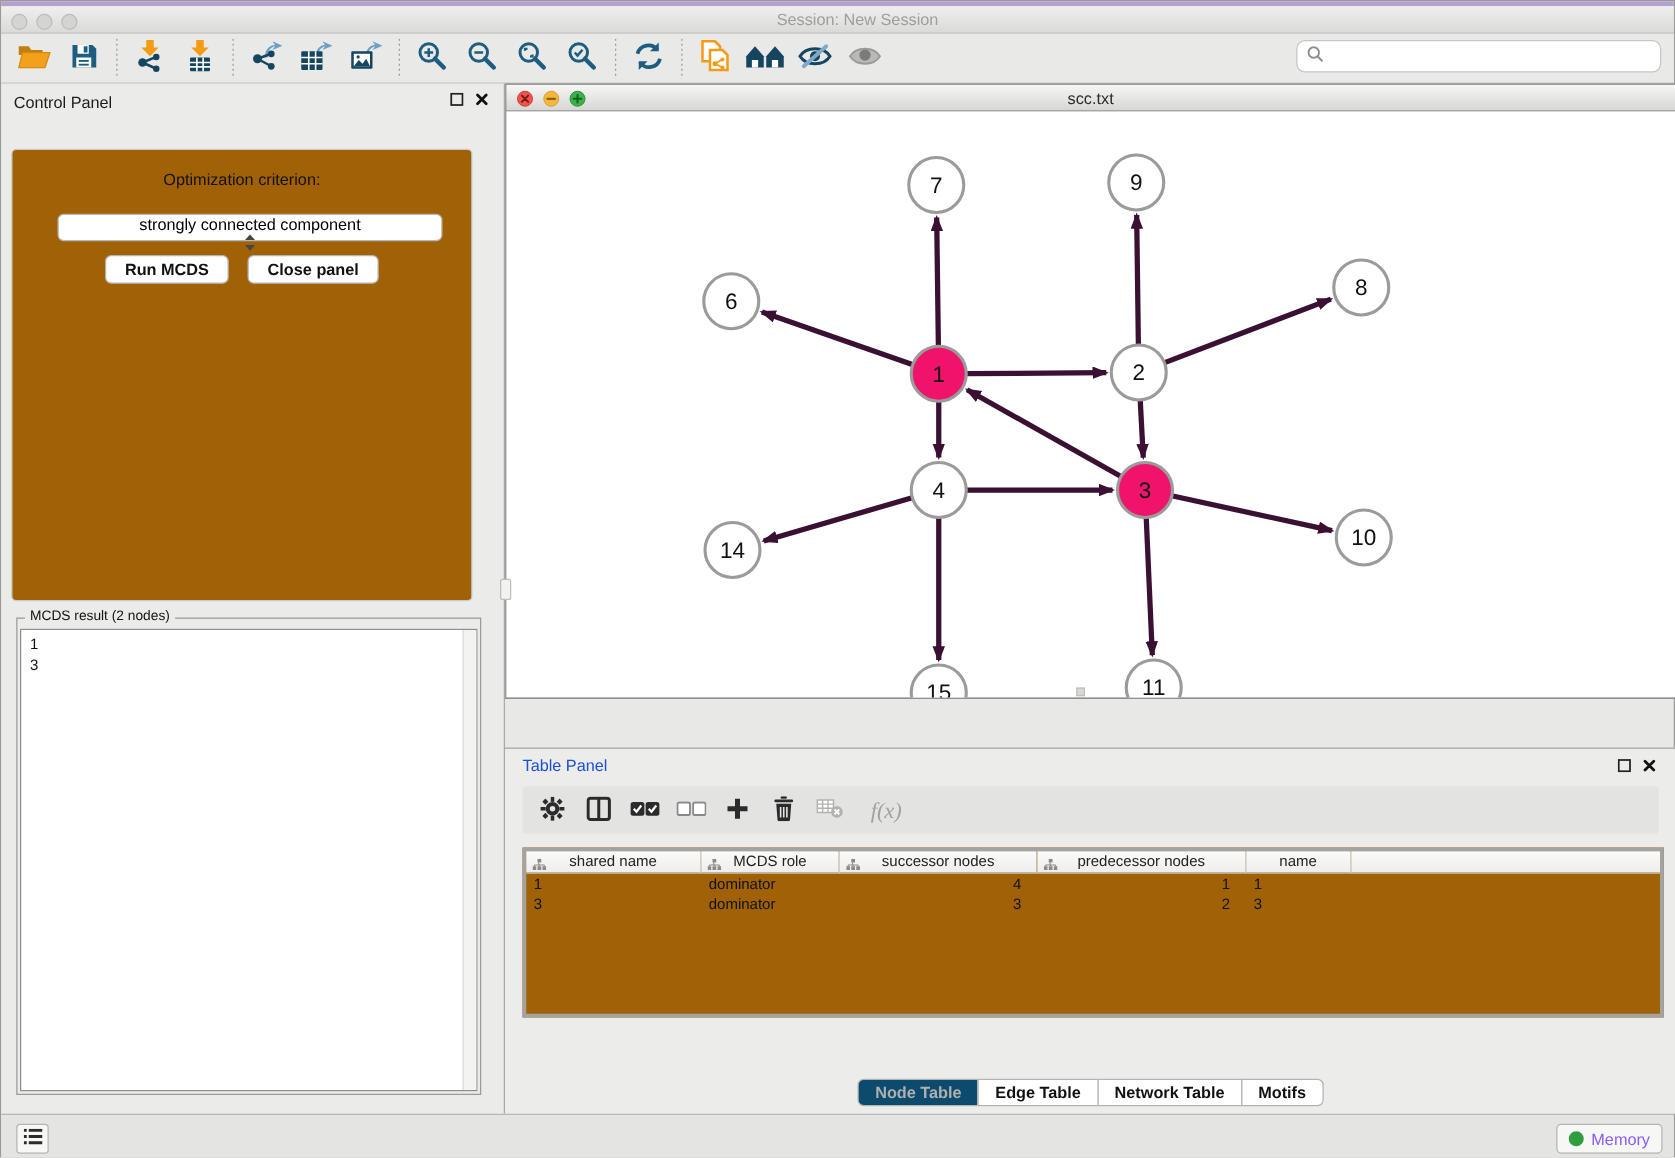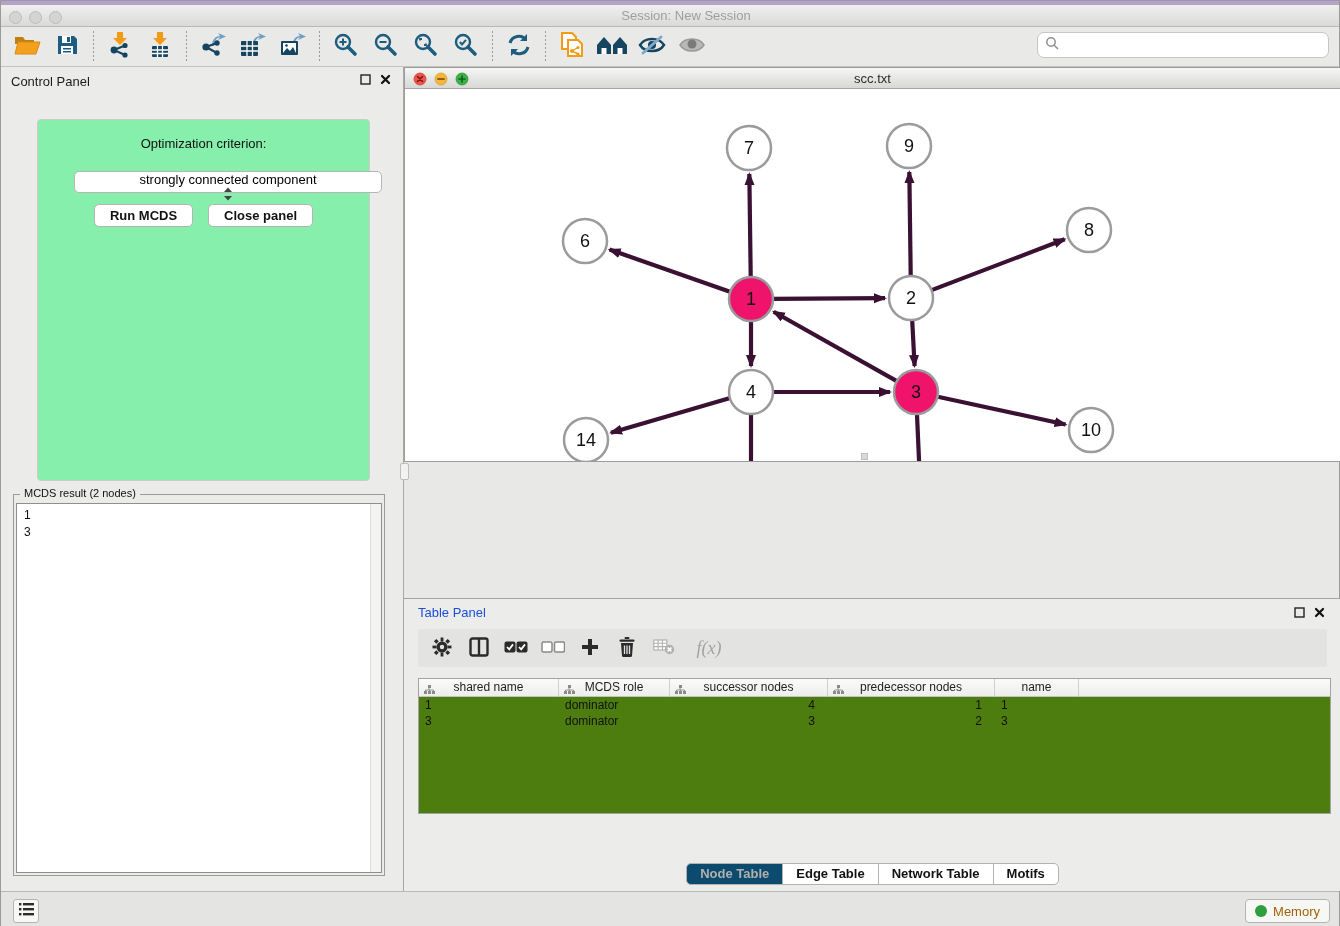--- a/index.html
+++ b/index.html
@@ -31,79 +31,79 @@
   .ph-icons { position:absolute; right:12px; top:7px; display:flex; gap:9px; align-items:center; }
   .ph-icons svg { display:block; }
 
   .seg-tabs { display:flex; justify-content:center; margin-top:4px; }
   .seg-tab { height:21px; line-height:19px; padding:0 13px; background:#fff; border:1px solid #b2b2b0;
     margin-left:-1px; font-size:13px; font-weight:600; color:#111; }
   .seg-tab:first-child { border-radius:4px 0 0 4px; margin-left:0; }
   .seg-tab:last-child { border-radius:0 4px 4px 0; }
   .seg-tab.disabled { background:#e3e3e1; color:#bcbcba; }
 
-  .cp-body { position:absolute; left:8px; top:52px; width:333px; height:362px; background:#86efac;
-    border:1px solid #cbcbc9; border-radius:4px;margin-left:28px; }
+  .cp-body { position:absolute; left:8px; top:52px; width:369px; height:362px; background:#a16207;
+    border:1px solid #cbcbc9; border-radius:4px; }
   .opt-label { text-align:center; margin-top:16px; font-size:13px; color:#111; }
   .combo { position:absolute; left:36px; top:51px; width:308px; height:22px; background:#fff; border:1px solid #b6b6b4;
     border-radius:5px; font-size:13px; display:flex; align-items:center; padding:0 8px;flex-direction:column; }
   .combo .combo-value { flex:1; }
   .combo svg { display:block; }
   .cp-buttons { position:absolute; left:0; top:84px; width:100%; display:flex; justify-content:center; gap:15px; }
   .mac-btn { height:23px; background:#fff; border:1px solid #b4b4b2; border-radius:5px; font-size:13px;
     font-weight:600; color:#111; padding:0 15px; font-family:"Liberation Sans",sans-serif; }
 
   .result-group { position:absolute; left:12px; top:427px; width:372px; height:382px; border:1px solid #9b9b99; }
   .result-legend { position:absolute; left:6px; top:-8px; background:#ebebe9; padding:0 4px; font-size:11px; color:#111; }
   .result-area { position:absolute; left:2px; top:8px; right:2px; bottom:2px; background:#fff; border:1px solid #8f8f8d;
     font-size:12px; line-height:17px; padding:3px 0 0 7px; color:#111; }
   .result-scroll { position:absolute; right:0; top:0; bottom:0; width:11px; background:#f3f3f1; border-left:1px solid #dcdcda; }
 
   
-  .net-window { position:absolute; left:403px; top:66px; width:937px; height:395px; border:1px solid #9c9c9a; background:#404040; }
+  .net-window { position:absolute; left:403px; top:66px; width:937px; height:492px; border:1px solid #9c9c9a; background:#404040; }
   .net-titlebar { position:absolute; left:0; top:0; width:100%; height:21px; background:linear-gradient(#f6f6f4,#d7d7d5);
     border-bottom:1px solid #a6a6a4; display:flex; align-items:center; justify-content:center; }
   .net-titlebar .title { font-size:13px; color:#2b2b2b; }
   .lights { position:absolute; left:8px; top:4px; display:flex; gap:7px; }
   .net-canvas { position:absolute; left:0; top:21px; right:0; bottom:0; background:#fff; overflow:hidden; }
   .net-canvas svg { display:block; }
   .canvas-grip { position:absolute; left:456px; bottom:1px; width:7px; height:7px; background:#d9d9d7; border:1px solid #bfbfbd; }
   .v-grip { position:absolute; left:399px; top:462px; width:9px; height:17px; background:#f2f2f0; border:1px solid #bdbdbb; border-radius:2px; z-index:5; }
 
   
   .table-panel { position:absolute; left:403px; top:597px; width:937px; height:293px; background:#ececea; border-top:1px solid #a3a3a1; }
   .tp-head { position:relative; height:26px; }
   .tp-head .ph-title { position:absolute; left:14px; top:6px; font-size:13px; color:#1d4ed8; }
   .tp-toolbar { position:absolute; left:14px; top:30px; width:909px; height:38px; background:#e3e3e1; border-radius:3px;
     display:flex; align-items:center; gap:9px; padding-left:10px; }
   .tp-btn { width:28px; height:30px; display:flex; align-items:center; justify-content:center; background:none; border:none; }
   .fx { font-family:"Liberation Serif", serif; font-style:italic; font-size:18px; color:#a2a2a0; }
 
-  .node-table { position:absolute; left:14px; top:79px; width:913px; height:136px; background:#4d7c0f; border:1px solid #a3a3a3; }
+  .node-table { position:absolute; left:14px; top:79px; width:913px; height:136px; background:#a16207; border:3px solid #a3a3a3; }
   .nt-grid { display:grid; grid-template-columns:140px 111px 158px 167px 84px 1fr; }
   .nt-hcell { position:relative; height:18px; background:linear-gradient(#fbfbf9,#ededeb); border-right:1px solid #cfcfcd;
     border-bottom:1px solid #c2c2c0; font-size:12px; color:#222; text-align:center; line-height:17px; }
   .nt-hcell.filler { border-right:none; }
   .nt-hcell .col-icon { position:absolute; left:5px; top:4px; }
   .nt-cell { height:16px; font-size:12px; color:#111; line-height:16px; padding:0 6px; white-space:nowrap; }
   .nt-cell.num { text-align:right; padding-right:13px; }
 
   .tp-tabs { position:absolute; left:0; top:264px; width:100%; display:flex; justify-content:center; }
   .tp-tab { height:22px; line-height:20px; padding:0 13px; background:#fff; border:1px solid #b2b2b0; margin-left:-1px;
     font-size:13px; font-weight:600; color:#111; }
   .tp-tab:first-child { border-radius:5px 0 0 5px; margin-left:0; }
   .tp-tab:last-child { border-radius:0 5px 5px 0; }
   .tp-tab.disabled { background:#0c4a6e; color:#b0b0ae; }
 
   
   .status-bar { position:absolute; left:0; top:890px; width:100%; height:36px; background:#e4e4e2; border-top:1px solid #b8b8b6; }
   .list-btn { position:absolute; left:12px; top:7px; width:26px; height:24px; background:#f7f7f5; border:1px solid #b4b4b2;
     border-radius:3px; display:flex; align-items:center; justify-content:center; }
   .memory-btn { position:absolute; right:9px; top:7px; height:24px; background:#f7f7f5; border:1px solid #b4b4b2;
-    border-radius:4px; display:flex; align-items:center; gap:6px; padding:0 9px; font-size:13px; color:#a16207;
+    border-radius:4px; display:flex; align-items:center; gap:6px; padding:0 9px; font-size:13px; color:#8b5cf6;
     font-family:"Liberation Sans",sans-serif; }
   .memory-dot { width:12px; height:12px; border-radius:50%; display:inline-block; }
 </style>
 </head>
 <body>
 
 <div class="app">
   <div class="desktop-strip"></div>
 
   <div class="titlebar">

